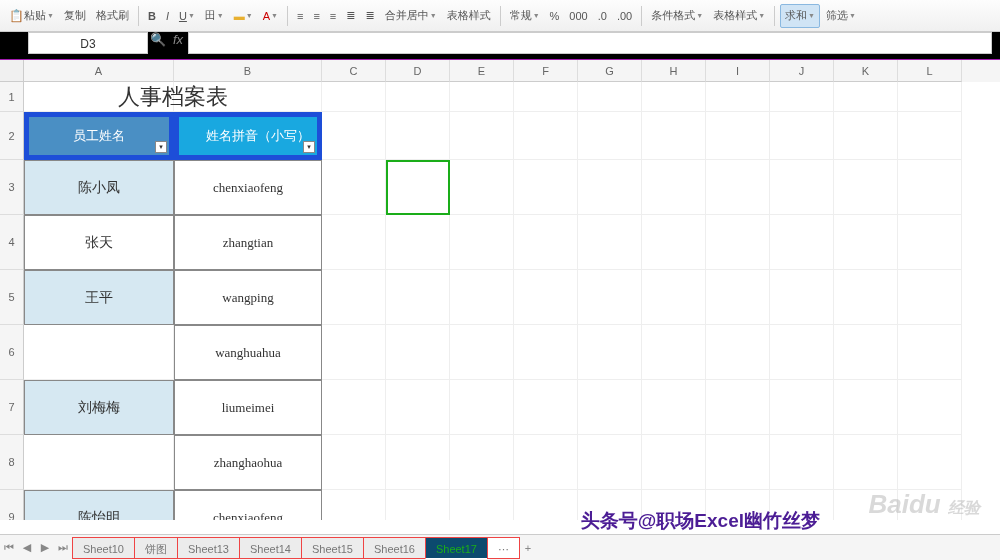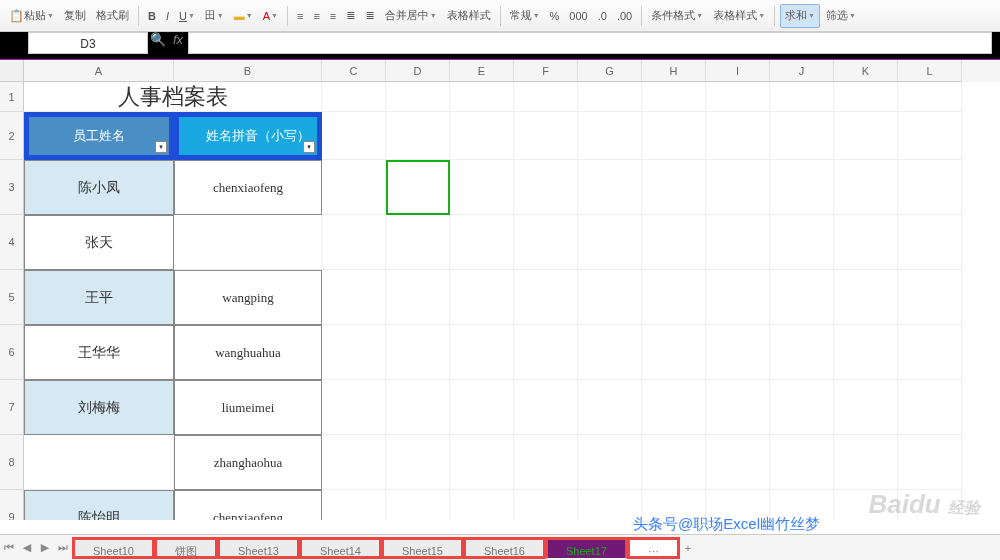--- a/index.html
+++ b/index.html
@@ -25,24 +25,24 @@
 .title-cell{font-size:22px;font-family:"SimSun",serif;text-align:center;display:flex;align-items:center;justify-content:center;font-weight:500}
 .hdr-cell{background:#19a8e0;color:#fff;font-size:13px;display:flex;align-items:center;justify-content:center;border:5px solid #1d4ed8;position:relative}
 .hdr-cell2{background:#4a8fc4}
 .filter-btn{position:absolute;right:2px;bottom:2px;width:12px;height:12px;background:#fff;border:1px solid #888;font-size:7px;display:flex;align-items:center;justify-content:center;color:#333}
 .data-a{background:#d6e8f2;border:1px solid #888;font-size:14px;display:flex;align-items:center;justify-content:center;font-family:"SimSun",serif}
 .data-a.odd{background:#fff}
 .data-b{background:#fff;border:1px solid #888;font-size:13px;display:flex;align-items:center;justify-content:center;font-family:serif}
 .sel-cell{border:2px solid #1aad19;background:transparent}
 .sheet-tabs{position:absolute;bottom:0;left:0;right:0;height:26px;background:#f5f5f5;border-top:1px solid #ccc;display:flex;align-items:center;font-size:11px}
 .nav-btn{width:18px;height:20px;display:flex;align-items:center;justify-content:center;color:#888;cursor:pointer}
-.sheet-tab{padding:0 18px;height:22px;line-height:22px;border:3px solid #ef4444;background:#ececec;color:#777;cursor:pointer;margin-right:-1px}
-.sheet-tab.active{background:#701a75;color:#1aad19;border-bottom:1px solid #fff}
+.sheet-tab{padding:0 10px;height:22px;line-height:22px;border:1px solid #ef4444;background:#ececec;color:#777;cursor:pointer;margin-right:-1px}
+.sheet-tab.active{background:#0c4a6e;color:#1aad19;border-bottom:1px solid #fff}
 .watermark{position:absolute;right:20px;bottom:40px;font-size:26px;color:rgba(180,180,180,0.5);font-weight:bold;font-style:italic}
-.caption{position:absolute;bottom:26px;right:180px;font-size:15px;color:#3b82f6;font-weight:400}
+.caption{position:absolute;bottom:26px;right:180px;font-size:19px;color:#4c1d95;font-weight:700}
 </style>
 </head>
 <body>
 
 <div class="toolbar">
   <div class="tb-btn">
       <span class="tb-ico">📋</span>
       <span>粘贴</span>
       <span class="dd">▼</span>
     </div>
@@ -277,23 +277,23 @@
       <div class="gridcell" style="left: 682px; top: 408px; width: 64px; height: 55px;"></div>
       <div class="gridcell" style="left: 746px; top: 408px; width: 64px; height: 55px;"></div>
       <div class="gridcell" style="left: 810px; top: 408px; width: 64px; height: 55px;"></div>
       <div class="gridcell" style="left: 874px; top: 408px; width: 64px; height: 55px;"></div>
       <div class="title-cell" style="left: 0px; top: 0px; width: 298px; height: 30px; position: absolute;">人事档案表</div>
       <div class="hdr-cell hdr-cell2" style="left: 0px; top: 30px; width: 150px; height: 48px; position: absolute;">员工姓名<div class="filter-btn">▾</div></div>
       <div class="hdr-cell" style="left: 150px; top: 30px; width: 148px; height: 48px; position: absolute; padding-left: 20px;">姓名拼音（小写）<div class="filter-btn">▾</div></div>
       <div class="data-a" style="left: 0px; top: 78px; width: 150px; height: 55px; position: absolute;">陈小凤</div>
       <div class="data-b" style="left: 150px; top: 78px; width: 148px; height: 55px; position: absolute;">chenxiaofeng</div>
       <div class="data-a odd" style="left: 0px; top: 133px; width: 150px; height: 55px; position: absolute;">张天</div>
+      <div class="data-b" style="left: 150px; top: 133px; width: 148px; height: 55px; position: absolute;">zhangtian</div>
       <div class="data-a" style="left: 0px; top: 188px; width: 150px; height: 55px; position: absolute;">王平</div>
       <div class="data-b" style="left: 150px; top: 188px; width: 148px; height: 55px; position: absolute;">wangping</div>
-      <div class="data-a odd" style="left: 0px; top: 243px; width: 150px; height: 55px; position: absolute;">王华华</div>
       <div class="data-b" style="left: 150px; top: 243px; width: 148px; height: 55px; position: absolute;">wanghuahua</div>
       <div class="data-a" style="left: 0px; top: 298px; width: 150px; height: 55px; position: absolute;">刘梅梅</div>
       <div class="data-b" style="left: 150px; top: 298px; width: 148px; height: 55px; position: absolute;">liumeimei</div>
       <div class="data-b" style="left: 150px; top: 353px; width: 148px; height: 55px; position: absolute;">zhanghaohua</div>
       <div class="data-a" style="left: 0px; top: 408px; width: 150px; height: 55px; position: absolute;">陈怡明</div>
       <div class="data-b" style="left: 150px; top: 408px; width: 148px; height: 55px; position: absolute;">chenxiaofeng</div>
       <div class="sel-cell" style="left: 362px; top: 78px; width: 64px; height: 55px; position: absolute;"></div>
     </div>
 </div>
 

